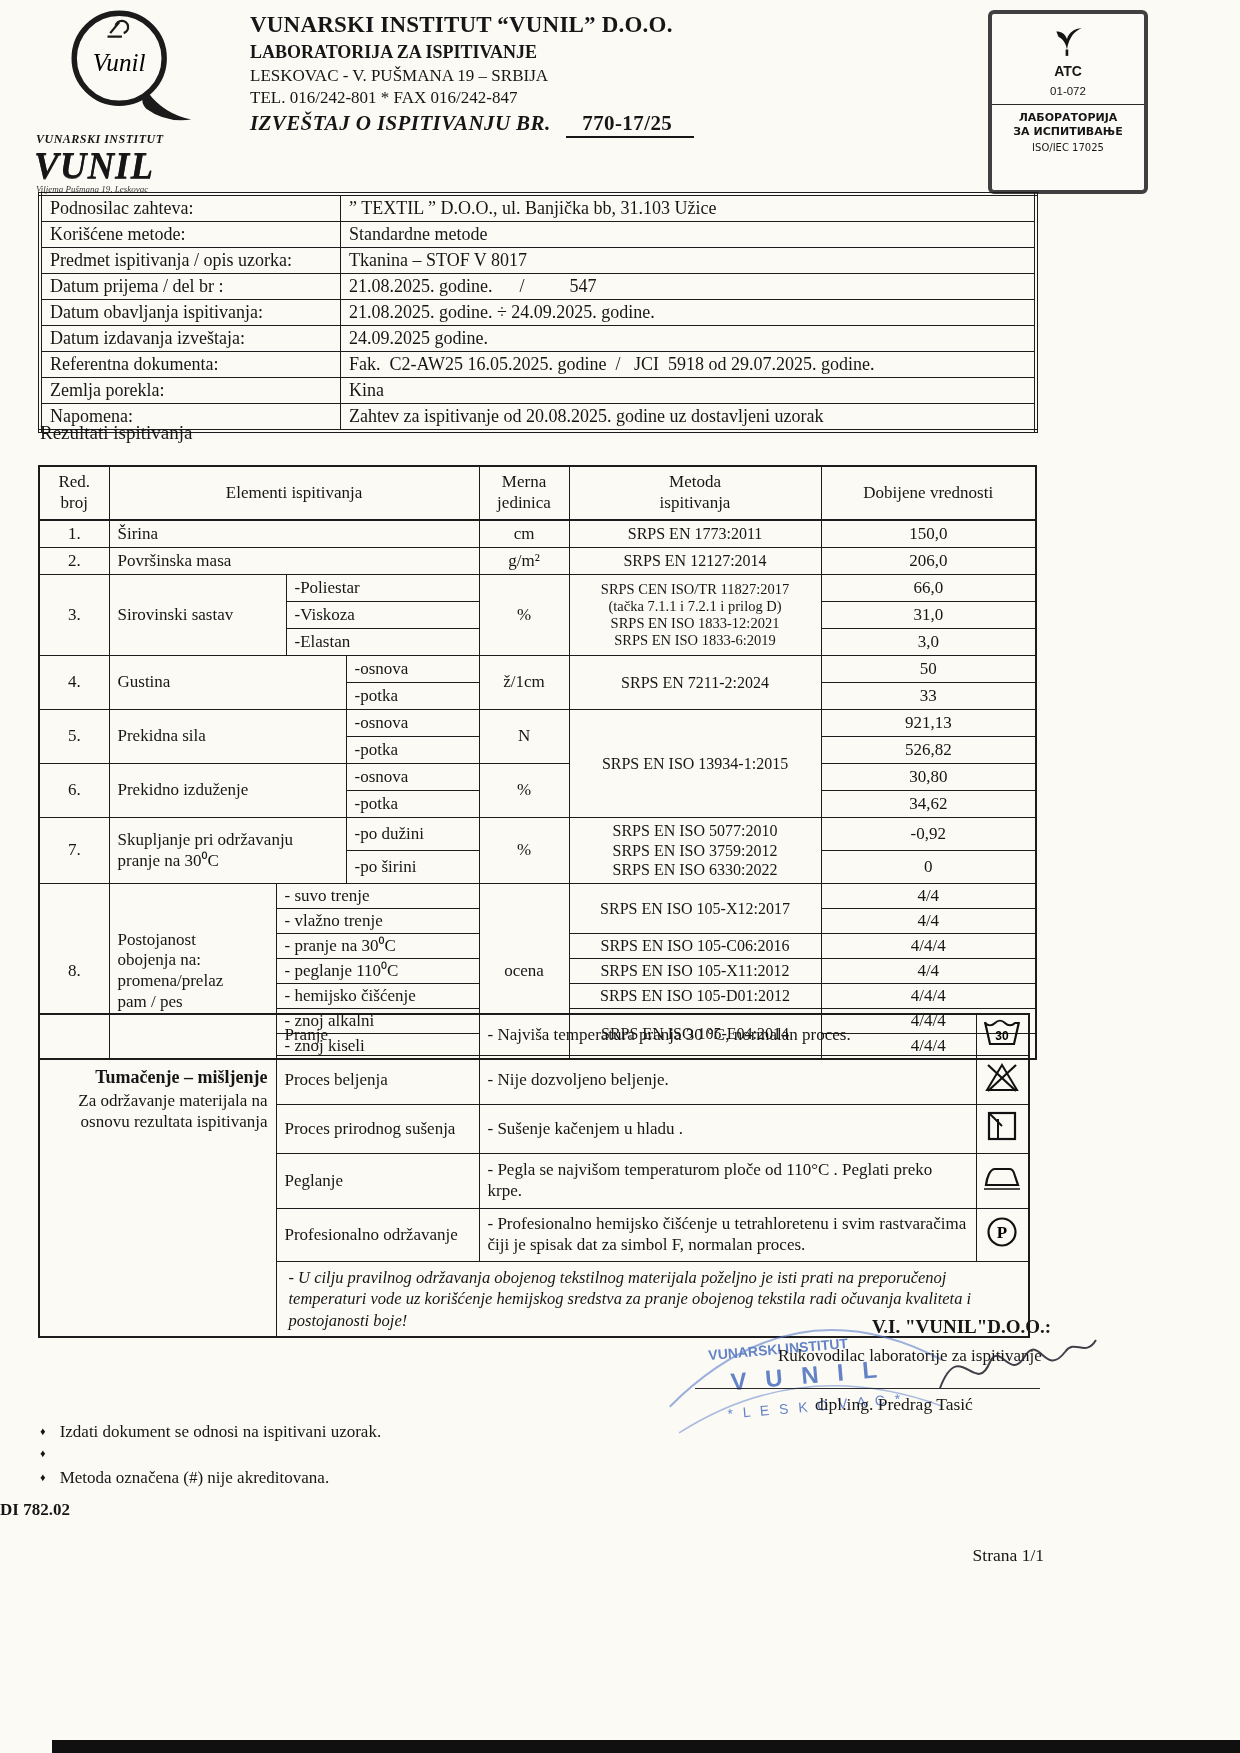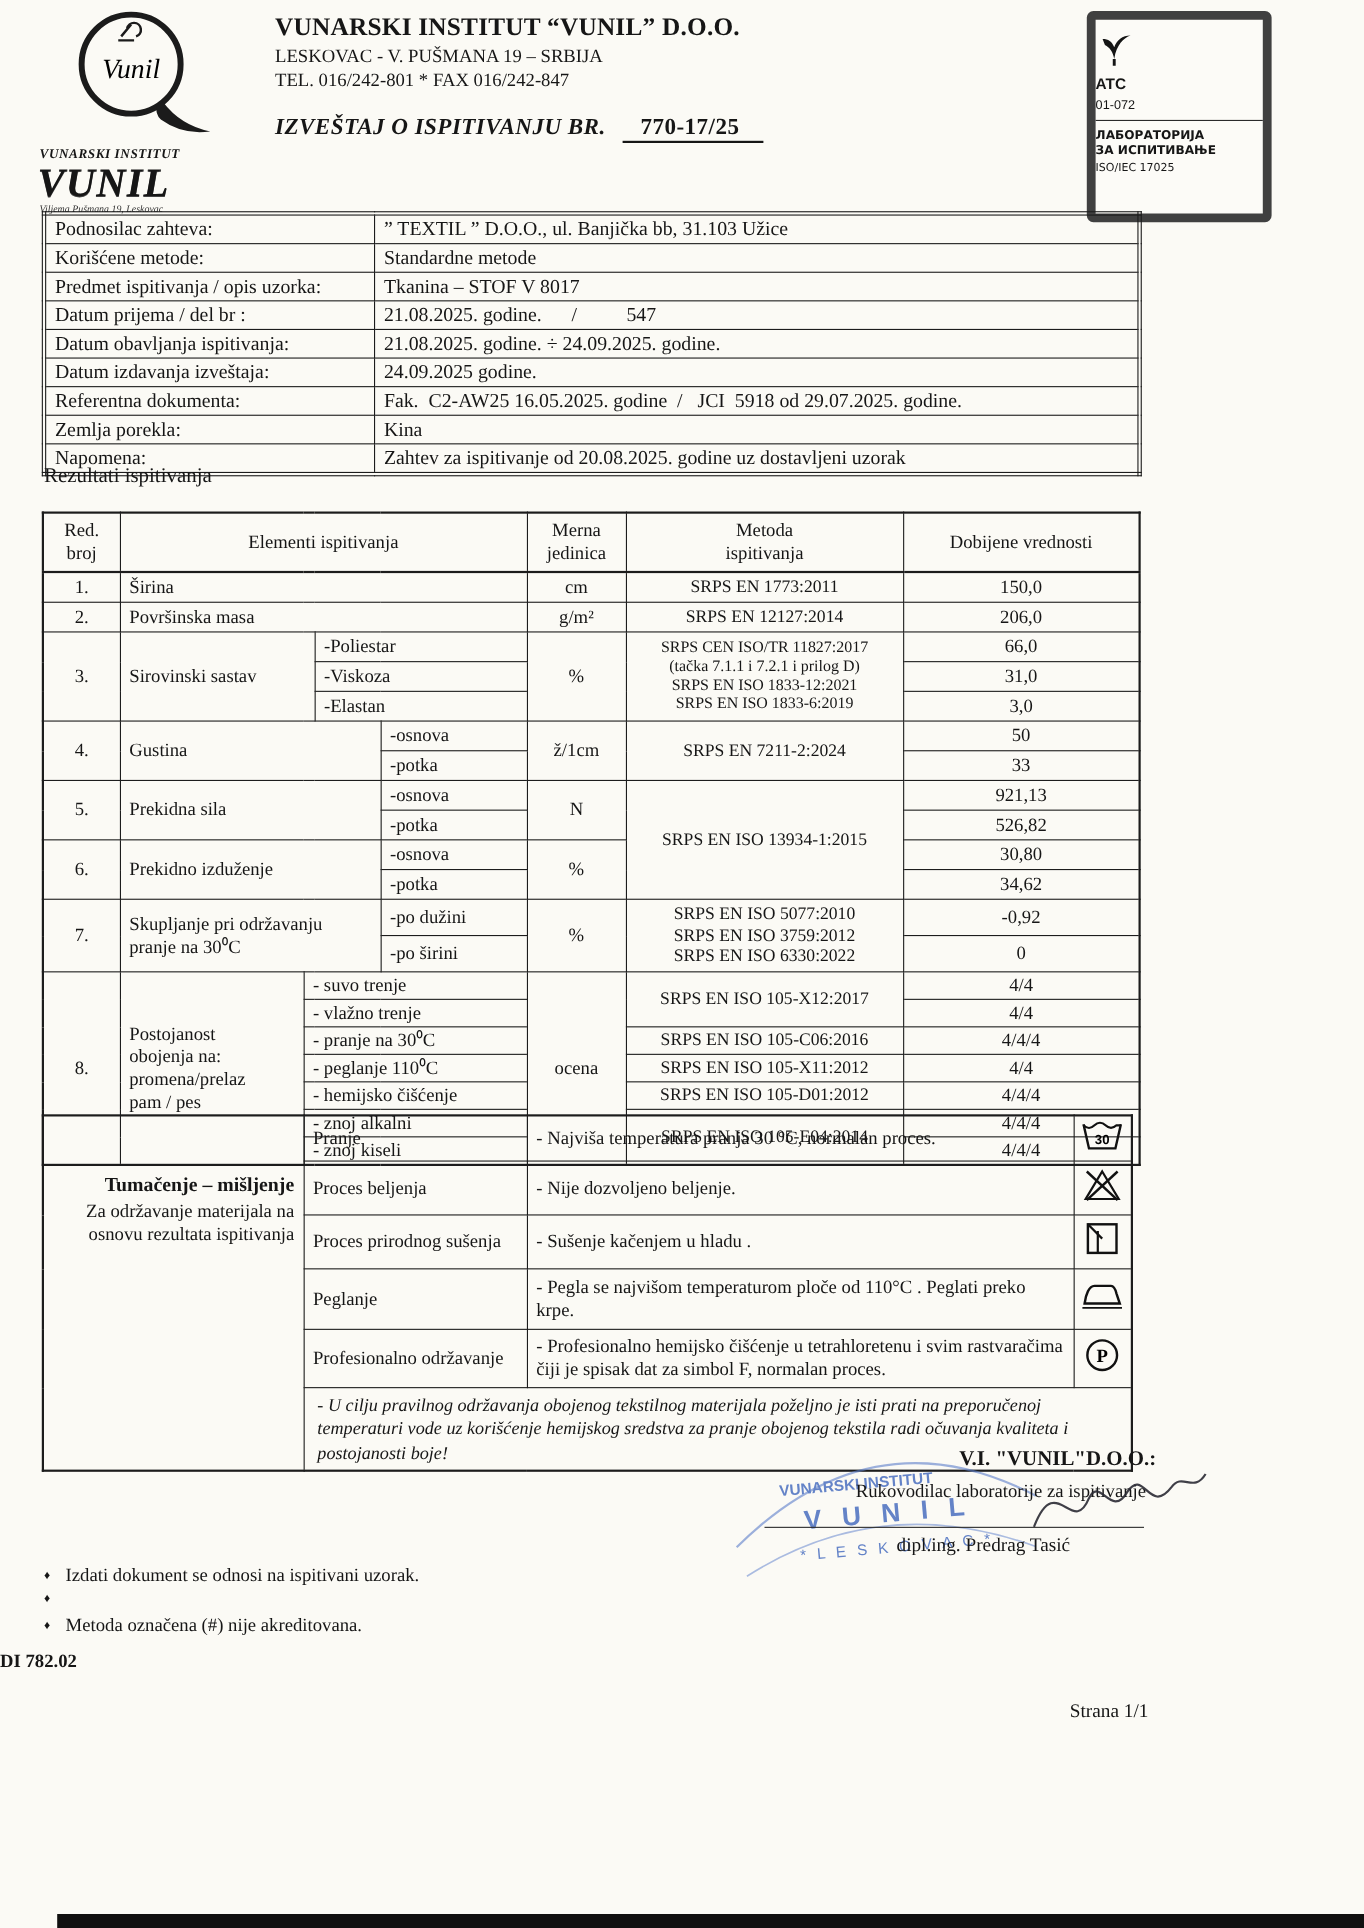--- a/index.html
+++ b/index.html
@@ -10,23 +10,23 @@
   .logo-block{position:absolute;left:28px;top:6px;width:195px;text-align:center}
   .logo-inst{font-size:12px;font-style:italic;font-weight:bold;letter-spacing:.5px;margin-top:-6px;text-align:left;padding-left:8px}
   .logo-brand{font-size:37px;font-weight:bold;font-style:italic;letter-spacing:1px;line-height:1;text-align:left;padding-left:6px;
               text-shadow:0 1px 0 #444}
   .logo-addr{font-size:9px;font-style:italic;text-align:left;padding-left:8px;color:#333}
   .center-block{position:absolute;left:250px;top:12px;width:570px;text-align:left}
   .company{font-size:23px;font-weight:bold;letter-spacing:.2px}
   .lab{font-size:18px;font-weight:bold;margin-top:4px}
   .addr{font-size:17px;margin-top:3px}
   .phone{font-size:17px;margin-top:2px}
-  .report-title{margin-top:20px;font-size:21px;font-weight:bold;font-style:italic;letter-spacing:.4px}
+  .report-title{margin-top:3px;font-size:21px;font-weight:bold;font-style:italic;letter-spacing:.4px}
   .report-number{font-style:normal;border-bottom:2px solid #161616;padding:0 22px 1px 16px;margin-left:10px}
-  .atc-box{position:absolute;left:988px;top:10px;width:152px;height:176px;border:8px solid #404040;border-radius:6px;background:#fcfbf7}
+  .atc-box{position:absolute;left:988px;top:10px;width:152px;height:176px;border:4px solid #404040;border-radius:6px;text-align:center;background:#fcfbf7}
   .atc-name{font-family:"Liberation Sans",sans-serif;font-weight:bold;font-size:14px;margin-top:1px}
   .atc-number{font-family:"Liberation Sans",sans-serif;font-size:11.5px;margin-top:6px}
   .atc-divider{border:none;border-top:1.5px solid #2a2a2a;margin:7px 0 6px 0}
   .atc-lab{font-size:12px;font-weight:bold;line-height:1.25;font-family:"DejaVu Sans",sans-serif;font-size:11px}
   .atc-iso{font-size:10px;margin-top:3px;font-family:"DejaVu Sans",sans-serif}
 
   
   table{border-collapse:collapse;table-layout:fixed}
   td{border:1px solid #1c1c1c;padding:1px 8px;font-size:17px;line-height:1.22;vertical-align:middle;overflow:hidden}
   .center{text-align:center}
@@ -87,20 +87,21 @@
       <path d="M58 30 l10 -12 M64 22 a7 7 0 1 1 9 8 M55 34 h16" fill="none" stroke="#1b1b1b" stroke-width="2.5"></path>
       <text x="68" y="72" text-anchor="middle" font-size="28" font-style="italic" font-family="Liberation Serif, serif">Vunil</text>
     </svg>
     <div class="logo-inst">VUNARSKI INSTITUT</div>
     <div class="logo-brand">VUNIL</div>
     <div class="logo-addr">Viljema Pušmana 19, Leskovac</div>
   </div>
 
   <div class="center-block">
     <div class="company">VUNARSKI INSTITUT “VUNIL” D.O.O.</div>
+    <div class="lab">LABORATORIJA ZA ISPITIVANJE</div>
     <div class="addr">LESKOVAC - V. PUŠMANA 19 – SRBIJA</div>
     <div class="phone">TEL. 016/242-801 * FAX  016/242-847</div>
     <div class="report-title">
       <span>IZVEŠTAJ O ISPITIVANJU BR.</span>
       <span class="report-number">770-17/25</span>
     </div>
   </div>
 
   <div class="atc-box">
     <div style="margin-top:8px">

